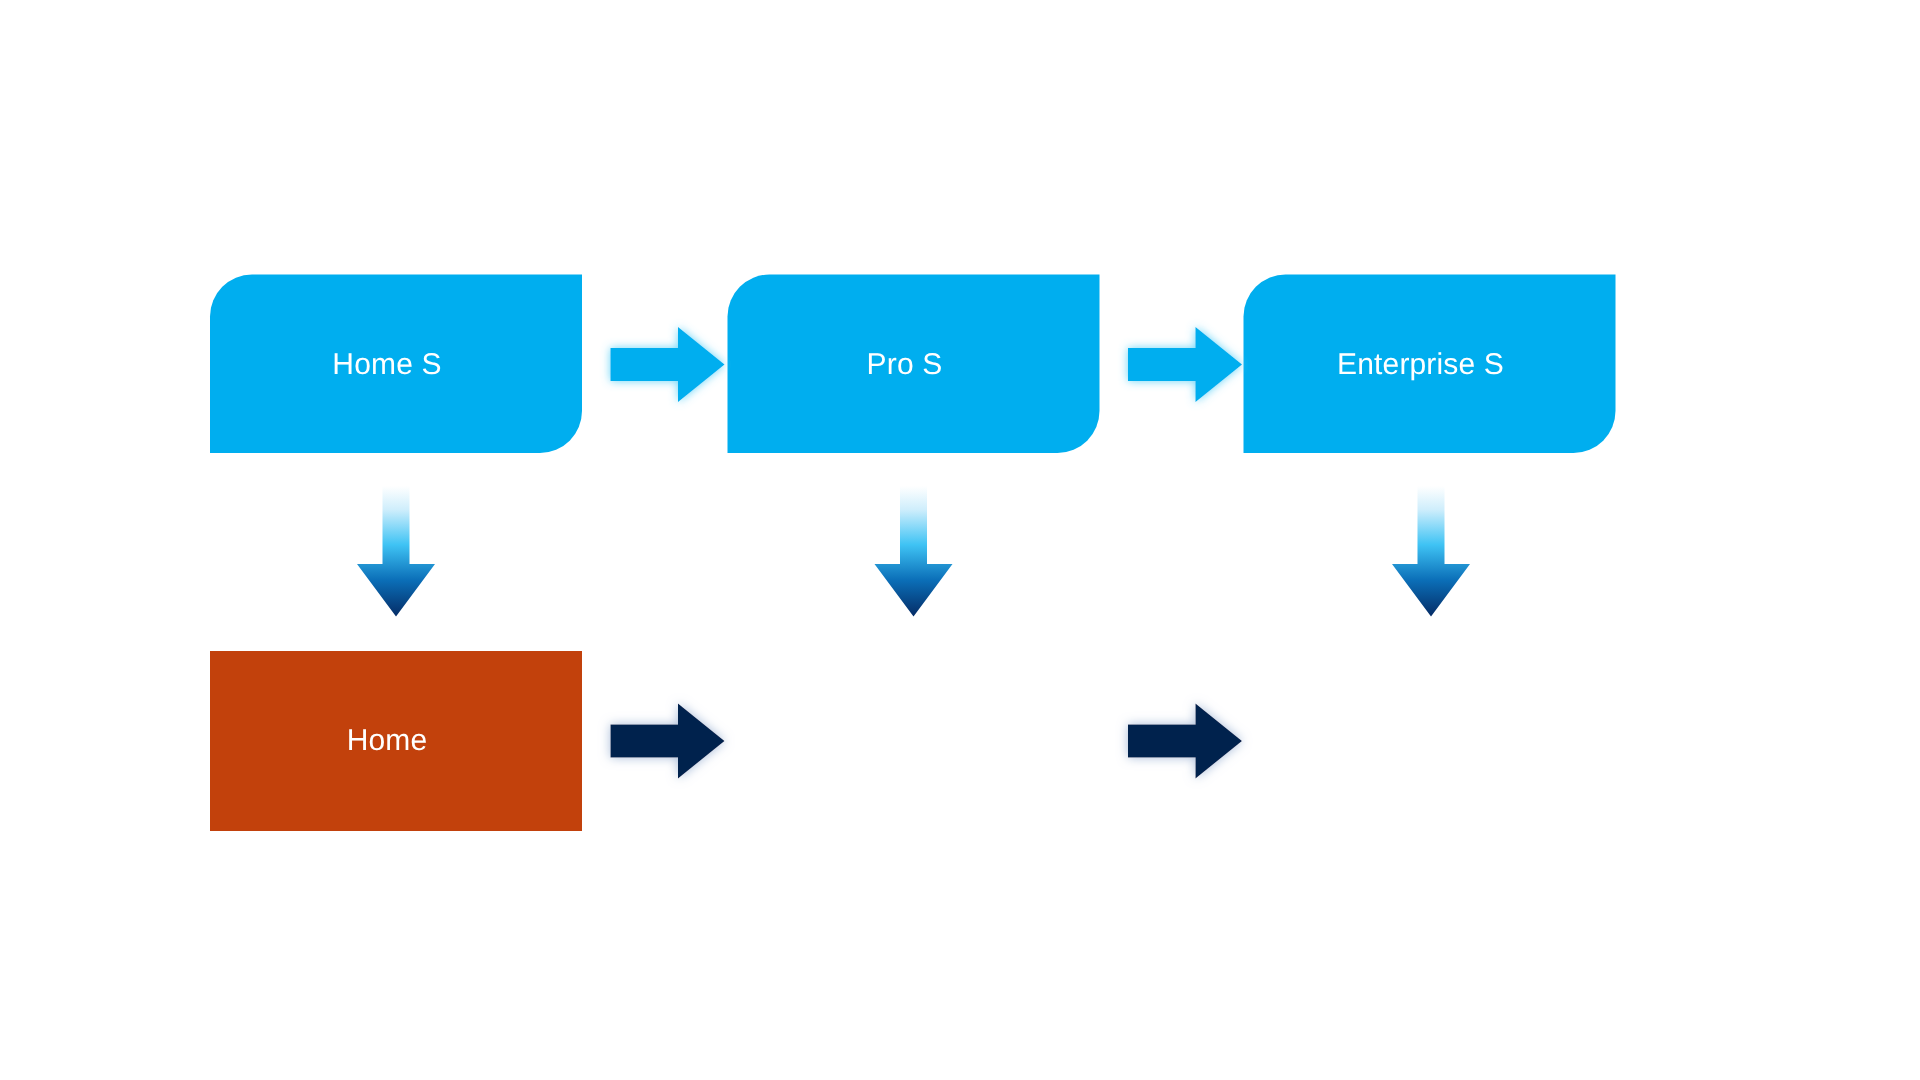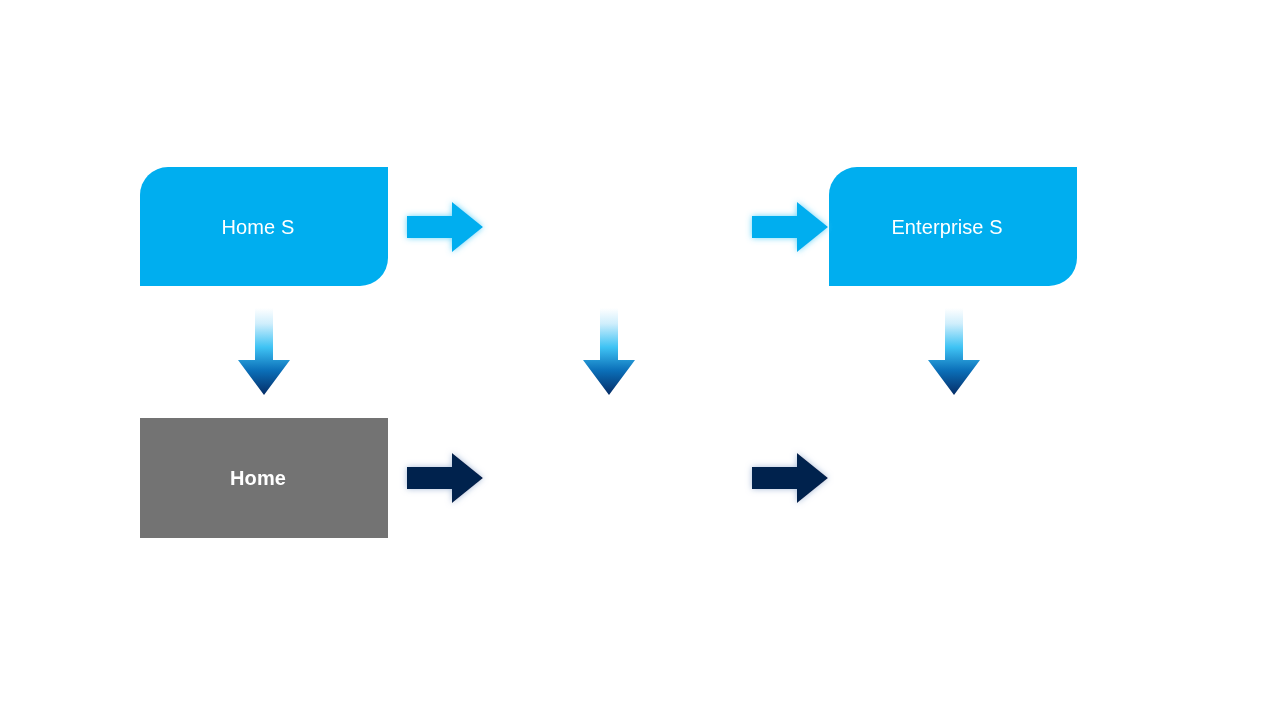--- a/index.html
+++ b/index.html
@@ -13,21 +13,21 @@
     height: 720px;
     position: relative;
     overflow: hidden;
     font-family: "Liberation Sans", sans-serif;
     -webkit-font-smoothing: antialiased;
   }
 
   #diagram-canvas {
     position: absolute;
     left: 0;
-    top: 0;
+    top: 16px;
     width: 1280px;
     height: 586px;
   }
 
   
   .node {
     position: absolute;
     display: flex;
     align-items: center;
     justify-content: center;
@@ -39,23 +39,22 @@
     line-height: 1.2;
     user-select: none;
   }
 
   .node-service {
     background: #00AEEF;
     border-radius: 28px 0 28px 0;
   }
 
   .node-product {
-    background: #737373;
+    background: #c2410c;
     border-radius: 0;
-    font-weight: bold;
   }
 
   .node-label {
     display: block;
     text-align: center;
     padding-right: 12px;  
   }
 
   
   .row-service { top: 167px; height: 119px; }
@@ -91,20 +90,23 @@
 </style>
 </head>
 <body>
 
 <div id="diagram-canvas">
 
   <div class="node node-service row-service col-1">
     <span class="node-label">Home S</span>
   </div>
 
+  <div class="node node-service row-service col-2">
+    <span class="node-label">Pro S</span>
+  </div>
 
   <div class="node node-service row-service col-3">
     <span class="node-label">Enterprise S</span>
   </div>
 
   <div class="arrow arrow-h row-service gap-1">
     <svg width="80" height="56" viewBox="0 0 80 56" aria-hidden="true">
       <defs>
         <filter id="glowLight1" x="-40%" y="-40%" width="180%" height="180%">
           <feDropShadow dx="0" dy="0" stdDeviation="3.2" flood-color="#5FD2F8" flood-opacity="0.95"></feDropShadow>

